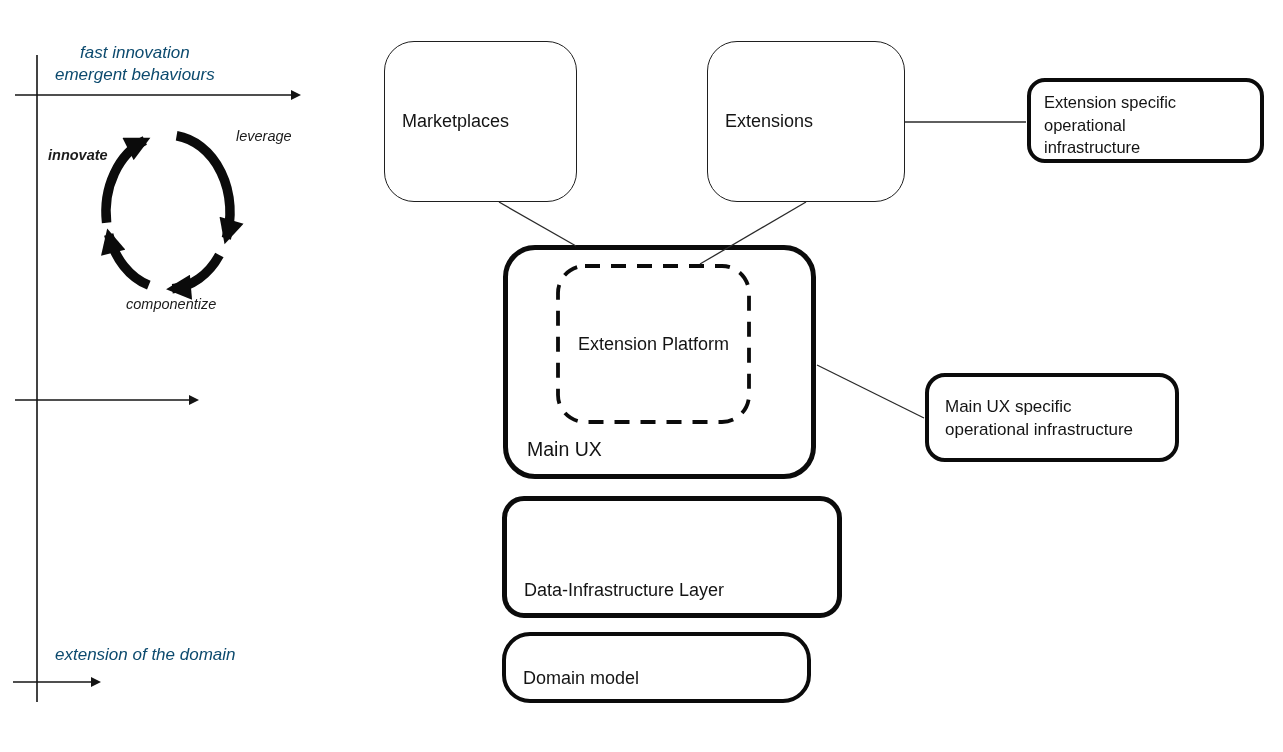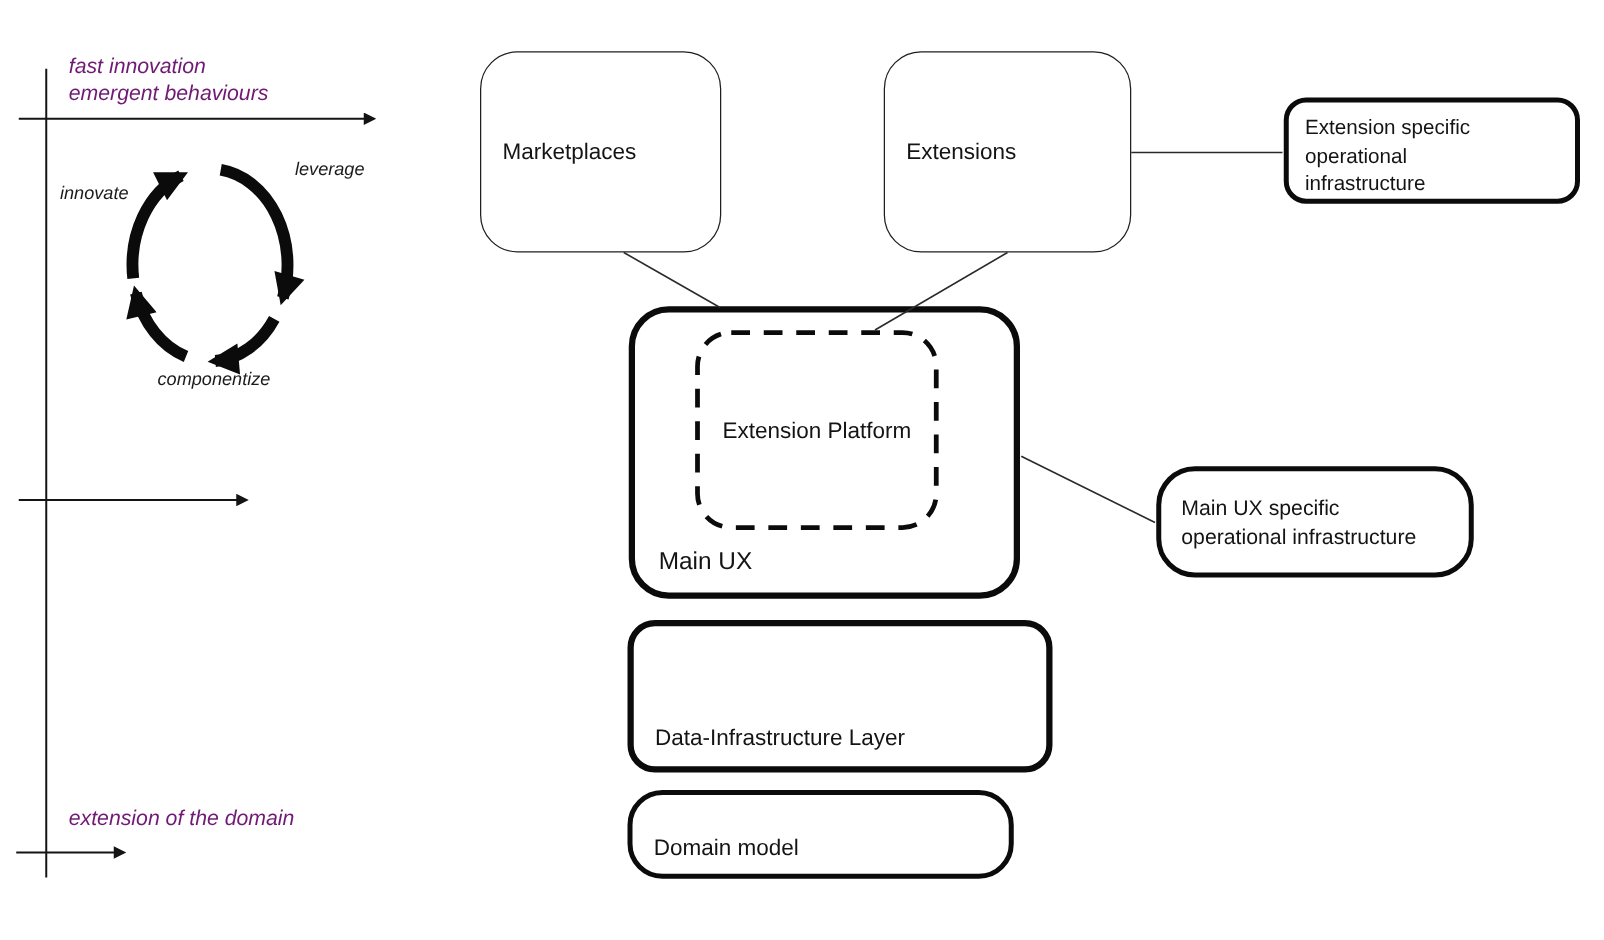--- a/index.html
+++ b/index.html
@@ -14,21 +14,22 @@
     overflow: hidden;
   }
   .abs { position: absolute; }
   .pre { white-space: pre-line; }
 
   
   .note-lg {
     font-style: italic;
     font-size: 17px;
     line-height: 22px;
-    color: #701a75;
+    color: #0c4a6e;
+    text-align: center;
   }
   .cycle-label {
     font-style: italic;
     font-size: 14.5px;
     color: #1b1b1b;
   }
   .inst-title {
     font-style: italic;
     font-size: 18.5px;
     line-height: 20px;
@@ -77,21 +78,21 @@
   }
   #box-main-ux .label-bottom { left: 19px; bottom: 13px; font-size: 19.5px; }
   #label-extension-platform {
     display: flex;
     align-items: center;
     justify-content: center;
     font-size: 18px;
     z-index: 1;
   }
   #box-main-ux-ops {
-    border-radius: 31px;
+    border-radius: 20px;
     display: flex;
     align-items: center;
     padding-left: 16px;
     font-size: 17px;
     line-height: 23px;
   }
   #box-data-infra {
     border-width: 5px;
     border-radius: 22px;
   }
@@ -109,21 +110,21 @@
   }
 </style>
 </head>
 <body>
 
 <div id="canvas">
 
   <div class="abs note-lg pre" style="left:55px; top:42px;">fast innovation
 emergent behaviours</div>
 
-  <div class="abs cycle-label" style="left:48px; top:147px;">innovate</div>
+  <div class="abs cycle-label" style="left:48px; top:147px;font-weight:bold;">innovate</div>
   <div class="abs cycle-label" style="left:236px; top:128px;">leverage</div>
   <div class="abs cycle-label" style="left:126px; top:296px;">componentize</div>
 
   <div class="abs" style="left:50px; top:342px;">
   </div>
 
   <div class="abs note-lg" style="left:55px; top:644px;">extension of the domain</div>
 
   <div class="box box-thin" id="box-marketplaces" style="left:384px; top:41px; width:193px; height:161px;">
     <span>Marketplaces</span>

